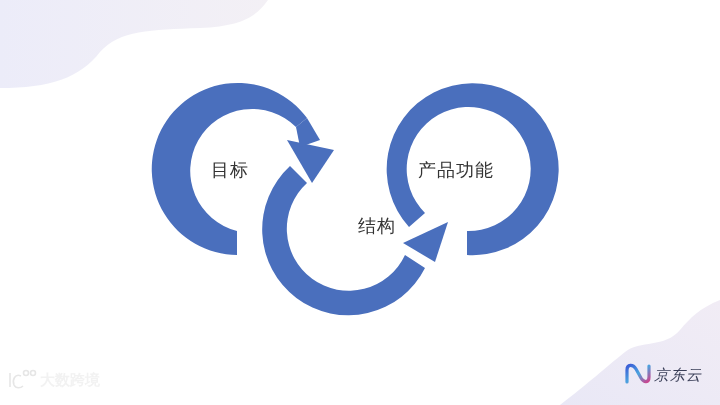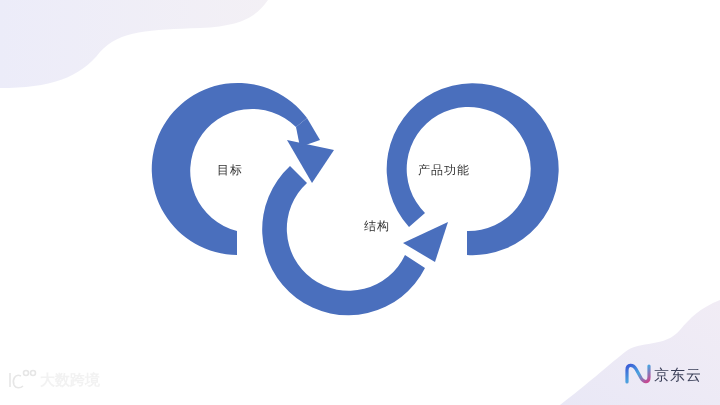--- a/index.html
+++ b/index.html
@@ -3,29 +3,29 @@
 <meta charset="utf-8">
 <style>
   html, body { margin: 0; padding: 0; }
   body {
     width: 720px; height: 405px; overflow: hidden; position: relative;
     background: #ffffff;
     font-family: "DejaVu Sans", "Liberation Sans", sans-serif;
   }
   .bg-svg { position: absolute; left: 0; top: 0; width: 720px; height: 405px; }
   .label {
-    position: absolute; color: #333333; font-size: 12px; white-space: nowrap;
+    position: absolute; color: #333333; font-size: 18px; white-space: nowrap;
     transform: translate(-50%, -50%); letter-spacing: 1px;
   }
   .watermark {
     position: absolute; left: 8px; top: 370px; display: flex; align-items: center; gap: 4px;
     color: #f2f2f2; font-size: 15px; font-weight: bold;
   }
   .brand {
-    position: absolute; left: 624px; top: 364px; display: flex; align-items: flex-end; gap: 3px;
+    position: absolute; left: 624px; top: 364px; display: flex; align-items: flex-end; gap: 3px; font-style: italic;
   }
   .brand-text { color: #3a3f58; font-size: 15px; letter-spacing: 1px; }
 </style>
 </head>
 <body>
 
 <svg class="bg-svg" viewBox="0 0 720 405">
   <defs>
     <linearGradient id="blobTL" x1="0" y1="0" x2="1" y2="0">
       <stop offset="0" stop-color="#ececf9"></stop>
@@ -78,21 +78,21 @@
   <g fill="none" stroke="#e6e6e6" stroke-width="1.6">
     <path d="M10,373 L10,387"></path>
     <path d="M21,376 C15,373 12,380 14,385 C16,389 21,388 23,386"></path>
     <circle cx="26" cy="373" r="2.5"></circle>
     <circle cx="33" cy="373" r="2.5"></circle>
   </g>
 </svg>
 
 <div class="label" style="left:230px; top:170px;">目标</div>
 <div class="label" style="left:348px; top:226px;margin-left:29px;">结构</div>
-<div class="label" style="left:444px; top:170px;">产品功能</div>
+<div class="label" style="left:456px; top:170px;">产品功能</div>
 
 <div class="watermark" style="left:40px; top:371px;">
   <span>大数跨境</span>
 </div>
 
 <div class="brand" style="left:654px; top:366px;">
   <span class="brand-text">京东云</span>
 </div>
 
 </body></html>

